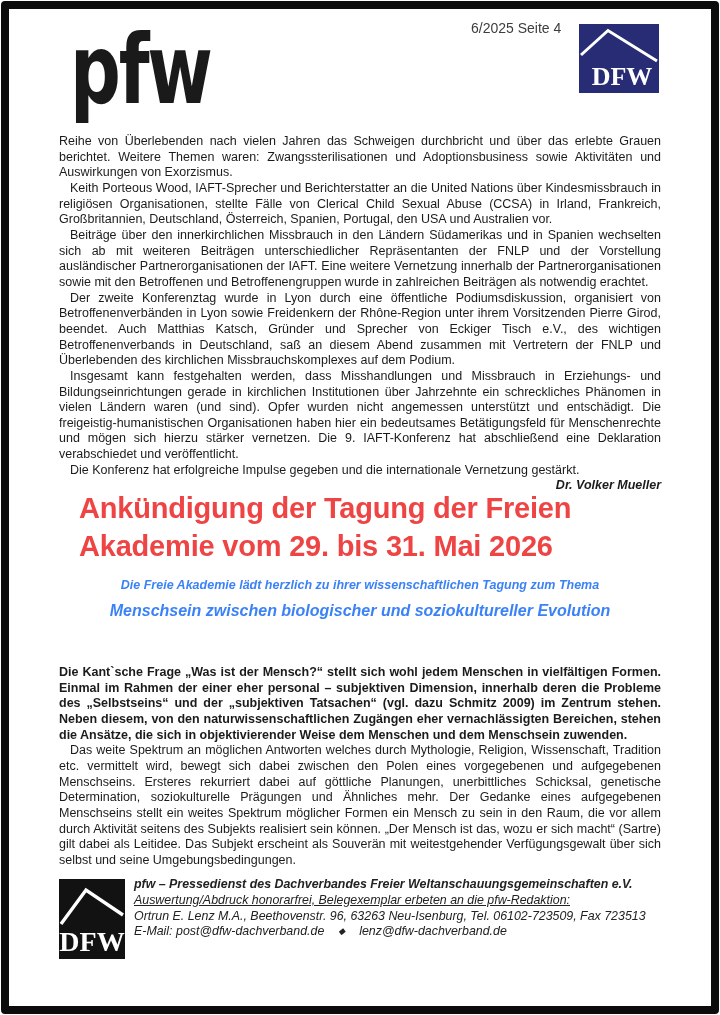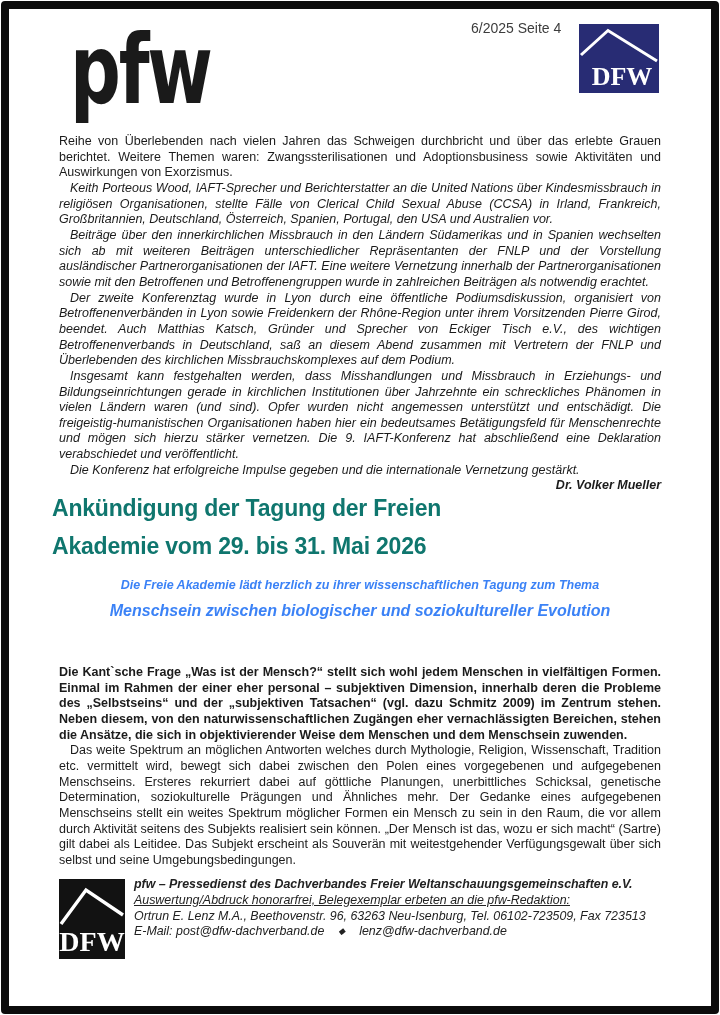--- a/index.html
+++ b/index.html
@@ -23,25 +23,25 @@
   .dfw-top { position:absolute; left:579px; top:24px; width:80px; height:69px; }
   .masthead-title {
     position:absolute; left:90px; top:100px; font-size:22px; line-height:24px;
     font-weight:bold; letter-spacing:0.1px; color:#141414; white-space:nowrap;
   }
   .article {
     position:absolute; left:59px; width:602px; top:134px;
     font-size:12.5px; line-height:15.65px; text-align:justify;
   }
   .article p { margin:0; }
-  .article p.ind { text-indent:11px;font-style:italic; }
+  .article p.ind { text-indent:11px; }
   .sig { text-align:right; font-weight:bold; font-style:italic; margin:0; }
   .announce-title {
-    position:absolute; left:52px; top:489px; font-size:23px; line-height:38px;
-    font-weight:bold; letter-spacing:-0.2px; color:#0f766e;
+    position:absolute; left:79px; top:489px; font-size:29px; line-height:38px;
+    font-weight:bold; letter-spacing:-0.2px; color:#ef4444;
   }
   .center-bold {
     position:absolute; left:0; right:0; text-align:center; font-weight:bold;
     font-size:12.5px; color:#3b82f6;font-style:italic;
   }
   .invite { top:578px; }
   .theme  { top:602px; font-size:16px; }
   .when   { top:639px; }
   .announce-body {
     position:absolute; left:59px; width:602px; top:665px;

